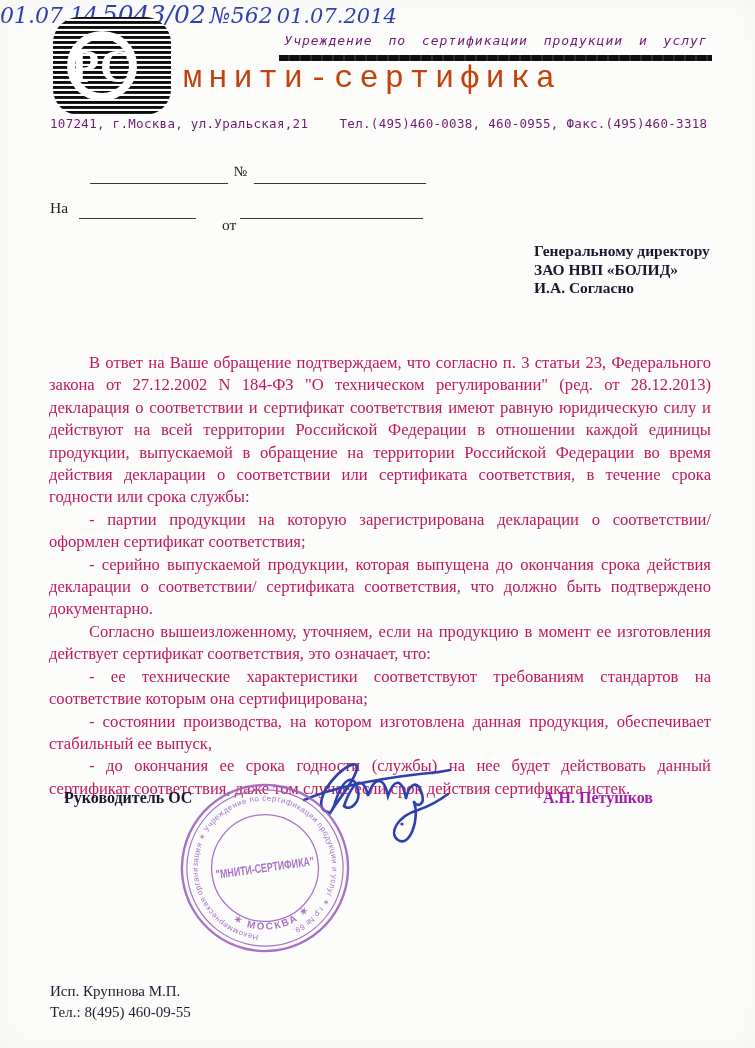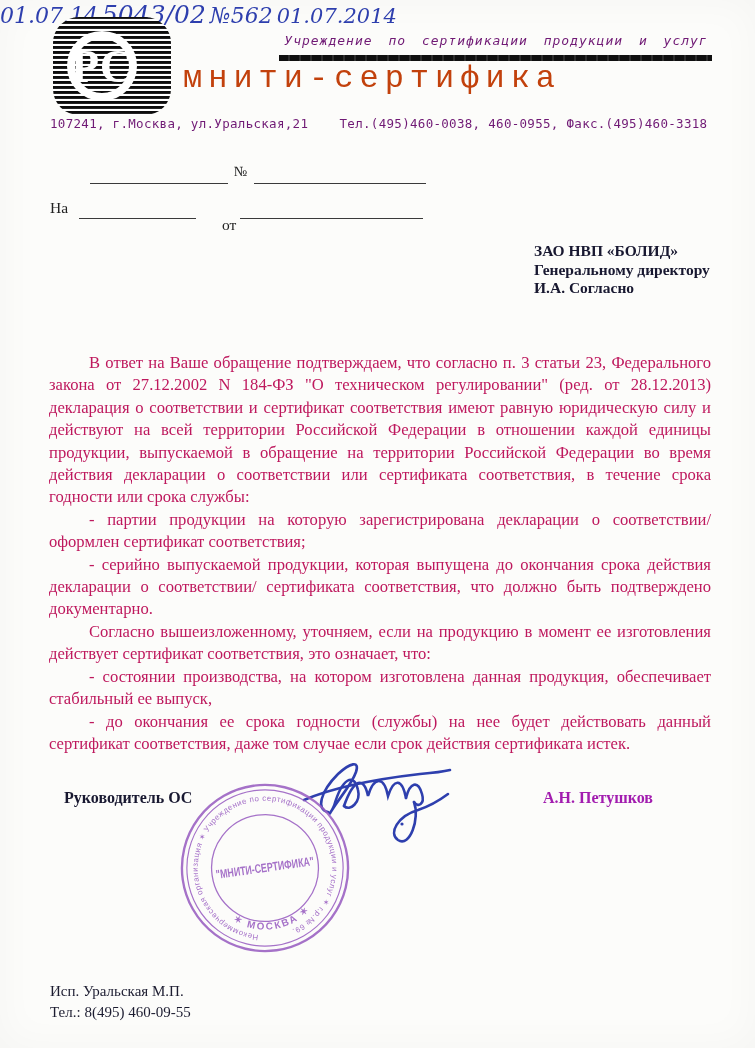--- a/index.html
+++ b/index.html
@@ -110,31 +110,32 @@
 
   <span class="ref-label" style="left:50px;top:199px;">На</span>
   <span class="hw" id="hw-in-num">№562</span>
   <div class="ref-underline" style="left:79px;top:190px;width:117px;height:28px;"></div>
   <span class="ref-label" style="left:222px;top:199px;margin-top:17px;">от</span>
   <div class="ref-underline" style="left:240px;top:190px;width:183px;height:28px;"></div>
   <span class="hw" id="hw-in-date">01.07.2014</span>
 
   
   <div class="recipient">
+    <div>Генеральному директору</div>
     <div>ЗАО НВП «БОЛИД»</div>
-    <div>Генеральному директору</div>
     <div>И.А. Согласно</div>
   </div>
 
   
   <div class="body-text">
     <p>В ответ на Ваше обращение подтверждаем, что согласно п. 3 статьи 23, Федерального закона от 27.12.2002 N 184-ФЗ "О техническом регулировании" (ред. от 28.12.2013) декларация о соответствии и сертификат соответствия имеют равную юридическую силу и действуют на всей территории Российской Федерации в отношении каждой единицы продукции, выпускаемой в обращение на территории Российской Федерации во время действия декларации о соответствии или сертификата соответствия, в течение срока годности или срока службы:</p>
     <p>- партии продукции на которую зарегистрирована декларации о соответствии/оформлен сертификат соответствия;</p>
     <p>- серийно выпускаемой продукции, которая выпущена до окончания срока действия декларации о соответствии/ сертификата соответствия, что должно быть подтверждено документарно.</p>
     <p>Согласно вышеизложенному, уточняем, если на продукцию в момент ее изготовления действует сертификат соответствия, это означает, что:</p>
+    <p>- ее технические характеристики соответствуют требованиям стандартов на соответствие которым она сертифицирована;</p>
     <p>- состоянии производства, на котором изготовлена данная продукция, обеспечивает стабильный ее выпуск,</p>
     <p>- до окончания ее срока годности (службы) на нее будет действовать данный сертификат соответствия, даже  том случае если срок действия сертификата истек.</p>
   </div>
 
   
   <div class="sig-title">Руководитель ОС</div>
   <div class="sig-name">А.Н. Петушков</div>
 
   
   <div class="sig-scribble">
@@ -168,17 +169,17 @@
       </text>
       <text font-family="Liberation Sans, sans-serif" font-size="10" font-weight="bold" fill="#9a5fc2" text-anchor="middle" letter-spacing="2">
         <textPath href="#bottomPath" startOffset="50%">✶ МОСКВА ✶</textPath>
       </text>
       <text x="0" y="4" text-anchor="middle" font-family="Liberation Sans, sans-serif" font-weight="bold" font-size="12.5" fill="#9a5fc2" textLength="100" lengthAdjust="spacingAndGlyphs">"МНИТИ-СЕРТИФИКА"</text>
     </svg>
   </div>
 
   
   <div class="footer">
-    <div>Исп. Уральская М.П.</div>
+    <div>Исп. Крупнова М.П.</div>
     <div>Тел.: 8(495) 460-09-55</div>
   </div>
 
 </div>
 
 </body></html>

